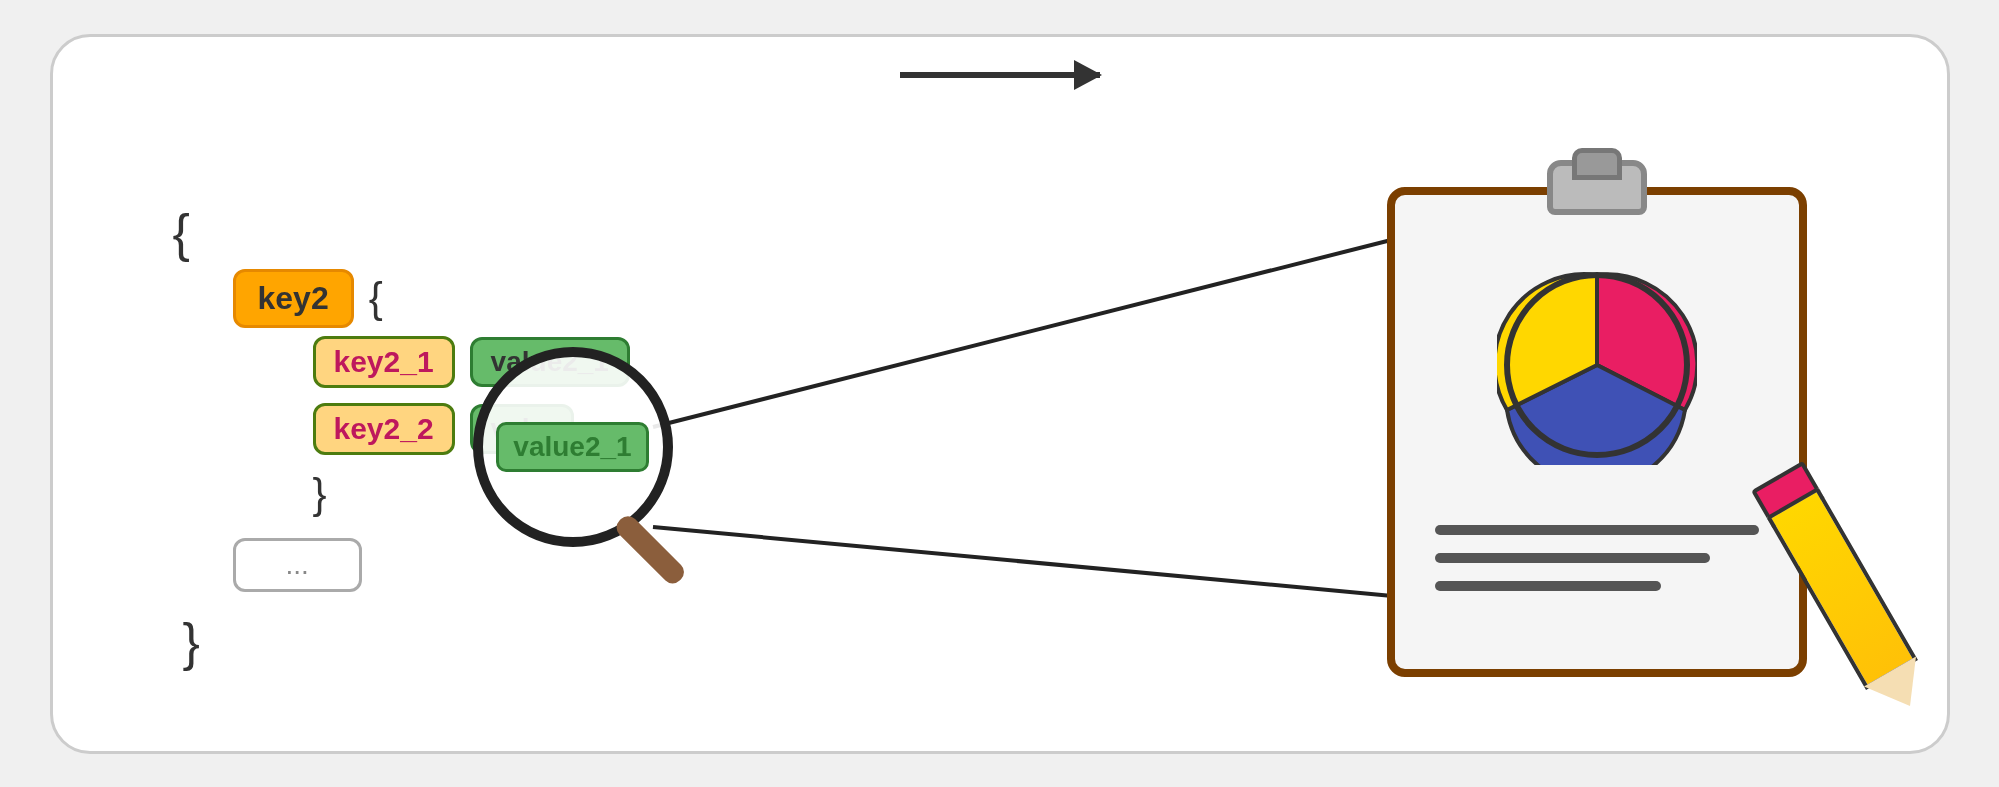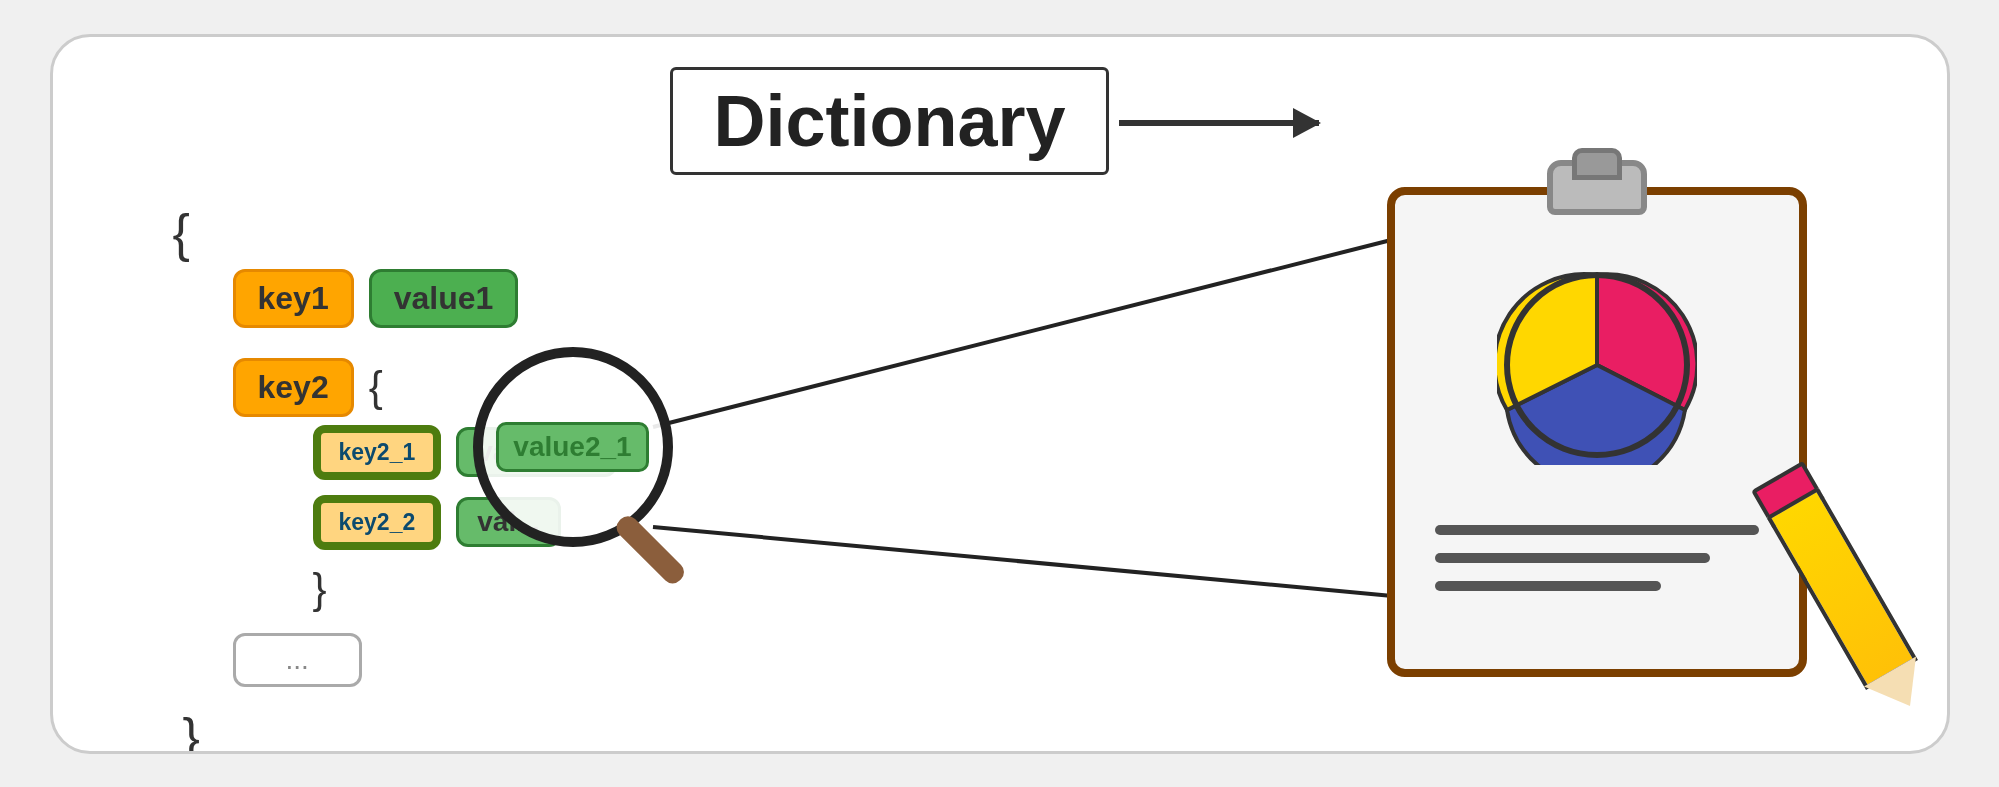--- a/index.html
+++ b/index.html
@@ -120,26 +120,26 @@
       margin-left: 140px;
     }
     .nested-row {
       display: flex;
       align-items: center;
       gap: 15px;
       margin-bottom: 15px;
     }
     .key-badge-sm {
       background: #FFD580;
-      border: 8px solid #4d7c0f;
+      border: 3px solid #4d7c0f;
       border-radius: 12px;
       padding: 6px 18px;
-      font-size: 23px;
+      font-size: 30px;
       font-weight: 600;
-      color: #0c4a6e;
+      color: #be185d;
     }
     .value-badge-sm {
       background: #66BB6A;
       border: 3px solid #2e7d32;
       border-radius: 12px;
       padding: 6px 18px;
       font-size: 28px;
       font-weight: 600;
       color: #333;
     }
@@ -344,32 +344,27 @@
 
 <div class="main-container">
 
   <svg class="svg-lines">
 
     <line x1="600" y1="390" x2="1350" y2="200" stroke="#222" stroke-width="4"></line>
     <line x1="600" y1="490" x2="1350" y2="560" stroke="#222" stroke-width="4"></line>
   </svg>
 
   <div class="header-area">
-    <div class="label-box">Dictionary</div>
     <div class="arrow-right"></div>
   </div>
 
   <div class="dict-area">
     <div class="brace-open-top">{</div>
 
     
-    <div class="row1">
-      <span class="key-badge">key1</span>
-      <span class="value-badge">value1</span>
-    </div>
 
     
     <div class="row2-key">
       <span class="key-badge">key2</span>
       <span class="brace-inline">{</span>
     </div>
 
     
     <div class="nested-rows">
       <div class="nested-row">

